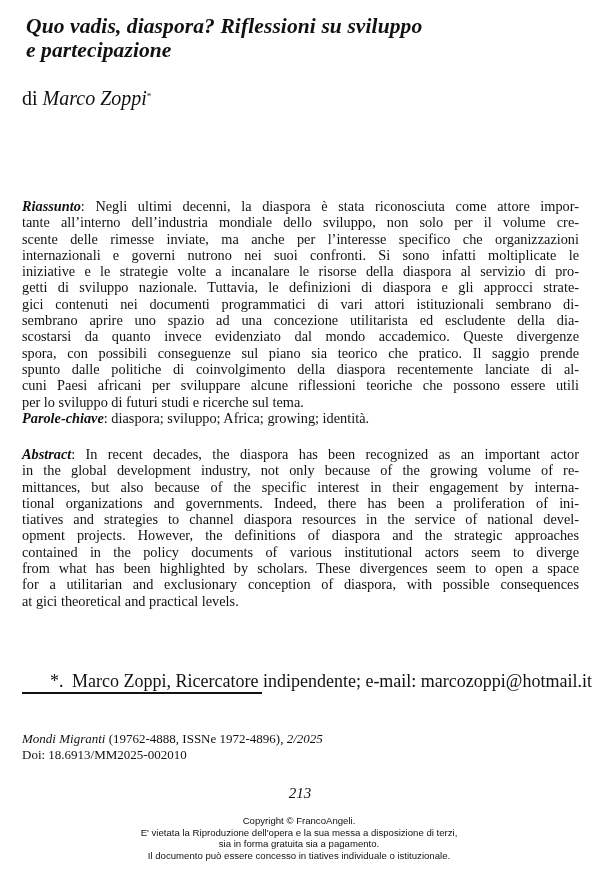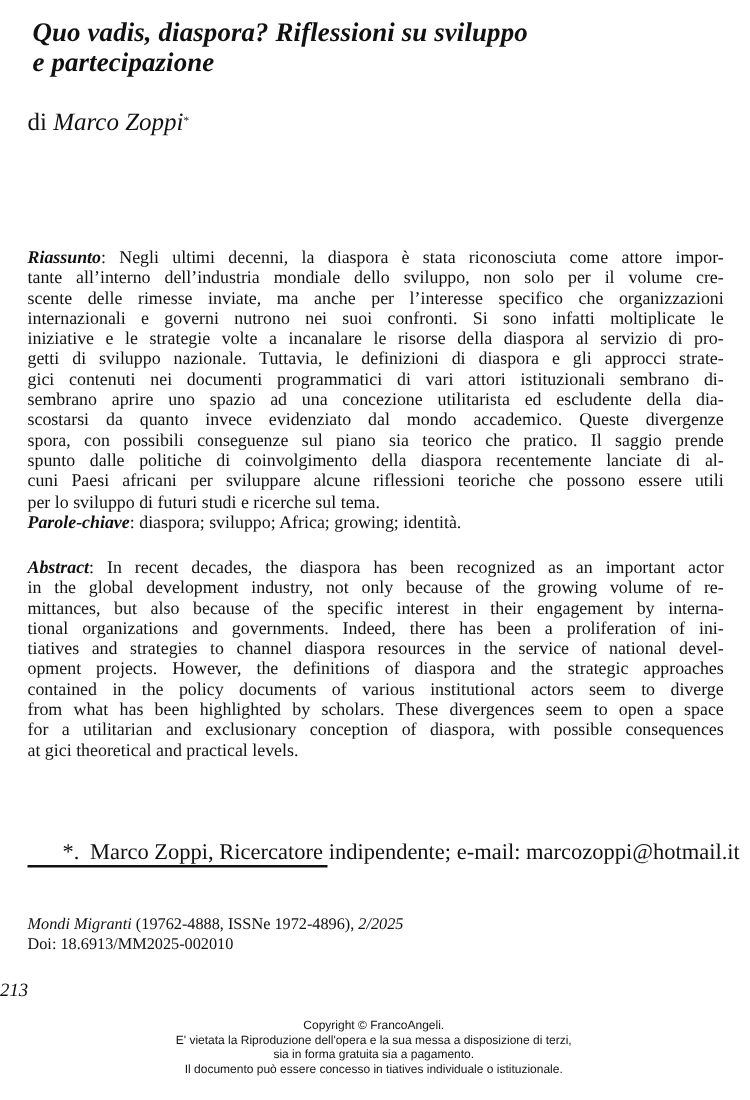--- a/index.html
+++ b/index.html
@@ -110,21 +110,21 @@
       top: 747px;
       font-size: 13px;
       line-height: 16px;
       white-space: nowrap;
     }
     .page-number {
       position: absolute;
       left: 0;
       width: 600px;
       top: 784px;
-      text-align: left;
+      text-align: center;
       font-style: italic;
       font-size: 15px;
       line-height: 18px;
     }
     .copyright {
       position: absolute;
       left: 0;
       width: 598px;
       top: 815px;
       text-align: center;

